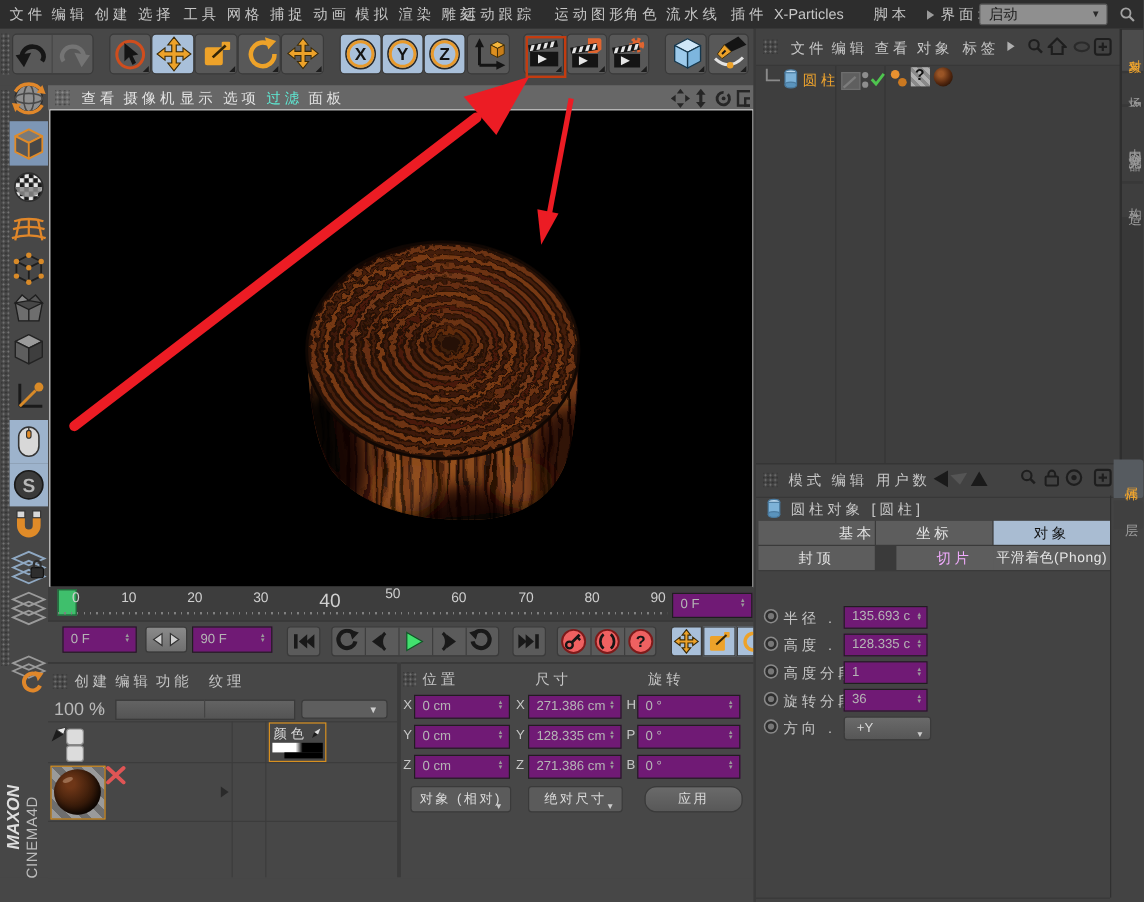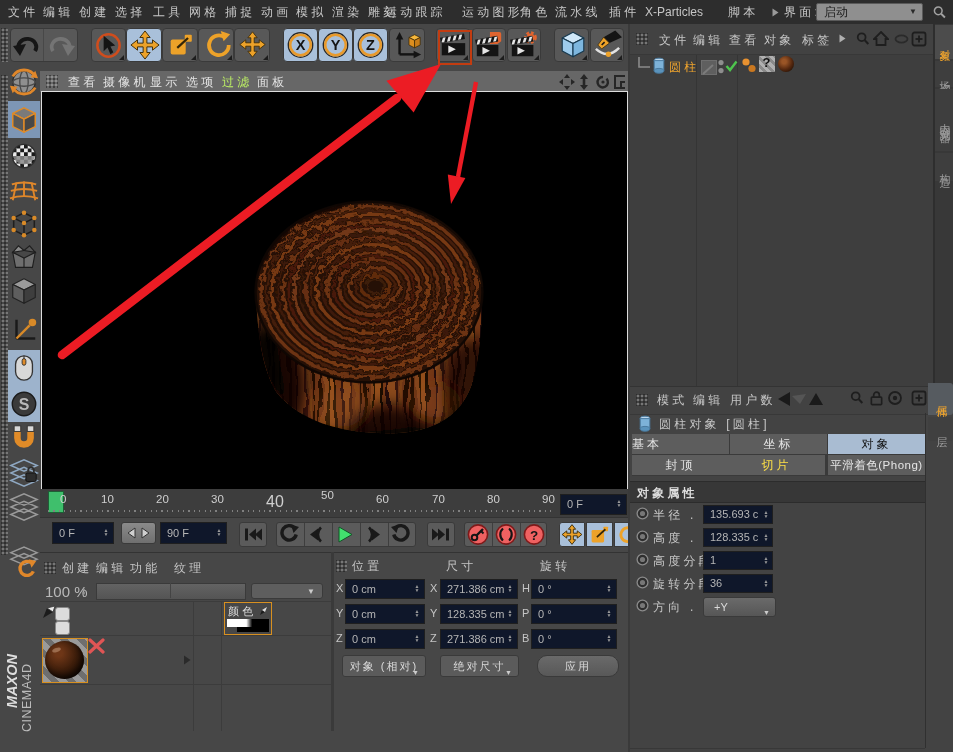--- a/index.html
+++ b/index.html
@@ -1,21 +1,21 @@
 <!DOCTYPE html>
 <html><head><meta charset="utf-8"><style>
 html,body{margin:0;padding:0}
 body{width:953px;height:752px;overflow:hidden;background:#474747;font-family:"Liberation Sans",sans-serif;-webkit-font-smoothing:antialiased}
 .ab{position:absolute}
 #stage{position:relative;width:953px;height:752px;background:#474747}
 .mi{position:absolute;top:0;height:24px;line-height:24px;color:#c6c6c6;font-size:12px;white-space:nowrap;letter-spacing:3.2px}
 .dots{background-image:radial-gradient(#777 27%,rgba(0,0,0,0) 30%),radial-gradient(#2e2e2e 27%,rgba(0,0,0,0) 30%);background-size:4px 4px;background-position:0 0,2px 2px}
 .btn{position:absolute;background:#585858;border:1px solid #3a3a3a;border-radius:4px;box-sizing:border-box}
 .btn.sel{background:#a9c0da}
-.inp{position:absolute;background:#0f172a;border:1px solid #1f1f1f;border-radius:0;box-sizing:border-box;color:#b5b5b5;font-size:11px;line-height:17px;padding-left:6px;white-space:nowrap;overflow:hidden}
+.inp{position:absolute;background:#701a75;border:1px solid #1f1f1f;border-radius:0;box-sizing:border-box;color:#b5b5b5;font-size:11px;line-height:17px;padding-left:6px;white-space:nowrap;overflow:hidden}
 .spin{position:absolute;width:8px;color:#9a9a9a;font-size:5px;line-height:4px;text-align:center}
 .gbtn{position:absolute;background:#5b5b5b;border:1px solid #3a3a3a;border-radius:3px;box-sizing:border-box;color:#dadada;font-size:11px;text-align:center;letter-spacing:2px}
 .lbl{position:absolute;color:#c6c6c6;font-size:12px;white-space:nowrap;letter-spacing:3.2px}
 .corner{position:absolute;right:1px;bottom:1px;width:0;height:0;border-left:5px solid rgba(0,0,0,0);border-bottom:5px solid #1d1d1d}
 </style></head><body>
 <div id="stage">
 
 <div class="ab" id="menubar" style="left:0;top:0;width:953px;height:24px;background:#2d2d2d">
 <span class="mi" style="left:8px">文件</span>
       <span class="mi" style="left:43px">编辑</span>
@@ -200,21 +200,21 @@
 
 <div class="ab" id="leftcol" style="left:0;top:71px;width:40px;height:660px;background:#474747"></div>
 <div class="ab dots" style="left:1px;top:75px;width:7px;height:480px"></div>
 
 <div class="ab" id="vpmenu" style="left:40px;top:71px;width:588px;height:21px;background:#676767">
 <div class="ab dots" style="left:6px;top:4px;width:12px;height:13px;background-image:radial-gradient(#8e8e8e 27%,rgba(0,0,0,0) 30%),radial-gradient(#3e3e3e 27%,rgba(0,0,0,0) 30%)"></div>
 <span class="lbl" style="left:28px;top:3px;color:#e2e2e2">查看</span>
       <span class="lbl" style="left:63px;top:3px;color:#e2e2e2">摄像机</span>
       <span class="lbl" style="left:110px;top:3px;color:#e2e2e2">显示</span>
       <span class="lbl" style="left:146px;top:3px;color:#e2e2e2">选项</span>
-      <span class="lbl" style="left:182px;top:3px;color:#bef264">过滤</span>
+      <span class="lbl" style="left:182px;top:3px;color:#5eead4">过滤</span>
       <span class="lbl" style="left:217px;top:3px;color:#e2e2e2">面板</span>
 <svg class="ab" style="left:519px;top:3px" width="66" height="16" viewBox="0 0 66 16">
         <g fill="#262626">
           <polygon points="8,0 11,4 5,4"></polygon>
           <polygon points="8,16 11,12 5,12"></polygon>
           <polygon points="0,8 4,5 4,11"></polygon>
           <polygon points="16,8 12,5 12,11"></polygon>
           <polygon points="25,0 29,5 21,5"></polygon>
           <polygon points="25,16 29,11 21,11"></polygon>
           <rect x="23.7" y="3" width="2.6" height="10"></rect>
@@ -694,30 +694,27 @@
       </svg>
 
 <svg class="ab" style="left:10px;top:391px" width="14" height="18" viewBox="0 0 14 18">
         <ellipse cx="7" cy="3.6" rx="4.8" ry="2.4" fill="#bcd8ee" stroke="#4a7ba0" stroke-width="1"></ellipse>
         <rect x="2.2" y="3.6" width="9.6" height="10" fill="#7db2d8" stroke="#4a7ba0" stroke-width="1"></rect>
         <ellipse cx="7" cy="13.8" rx="4.8" ry="2.4" fill="#5a93bc" stroke="#4a7ba0" stroke-width="1"></ellipse>
       </svg>
 <span class="lbl" style="left:31px;top:392px">圆柱对象 [圆柱]</span>
 
 <div class="ab" style="left:4px;top:410px;width:293px;height:42px;background:#3a3a3a"></div>
-<div class="ab" style="left:4px;top:410px;width:97px;height:20px;background:#5d5d5d;color:#e5e5e5;font-size:12px;text-align:left;line-height:20px;letter-spacing:3px">基本</div>
+<div class="ab" style="left:4px;top:410px;width:97px;height:20px;background:#5d5d5d;color:#e5e5e5;font-size:12px;text-align:right;line-height:20px;letter-spacing:3px">基本</div>
 <div class="ab" style="left:102px;top:410px;width:97px;height:20px;background:#5d5d5d;color:#e5e5e5;font-size:12px;text-align:center;line-height:20px;letter-spacing:3px">坐标</div>
 <div class="ab" style="left:200px;top:410px;width:97px;height:20px;background:#a9bcd2;color:#111;font-size:12px;text-align:center;line-height:20px;letter-spacing:3px">对象</div>
 <div class="ab" style="left:4px;top:431px;width:97px;height:20px;background:#5d5d5d;color:#e5e5e5;font-size:12px;text-align:center;line-height:20px;letter-spacing:3px">封顶</div>
-<div class="ab" style="left:100px;top:431px;width:97px;height:20px;background:#5d5d5d;color:#fde047;font-size:12px;text-align:center;line-height:20px;letter-spacing:3px">切片</div>
+<div class="ab" style="left:119px;top:431px;width:97px;height:20px;background:#5d5d5d;color:#f0abfc;font-size:12px;text-align:center;line-height:20px;letter-spacing:3px">切片</div>
 <div class="ab" style="left:200px;top:431px;width:97px;height:20px;background:#5d5d5d;color:#e5e5e5;font-size:11.5px;text-align:center;line-height:20px;letter-spacing:0.5px">平滑着色(Phong)</div>
 
-<div class="ab" style="left:2px;top:457px;width:295px;height:22px;background:#373737;border-top:1px solid #2c2c2c;border-bottom:1px solid #2c2c2c;box-sizing:border-box">
-        <span class="lbl" style="left:7px;top:3px;font-weight:bold;color:#dedede">对象属性</span>
-      </div>
 
 <svg class="ab" style="left:8px;top:483px" width="13" height="13" viewBox="0 0 13 13">
         <circle cx="6.5" cy="6.5" r="5.4" fill="#2e2e2e" stroke="#8a8a8a" stroke-width="1.3"></circle>
         <circle cx="6.5" cy="6.5" r="2.6" fill="#777"></circle>
       </svg>
 <span class="lbl" style="left:25px;top:483px">半径 . . .</span>
 <div class="ab inp" style="left:75px;top:481px;width:70px;height:19px;line-height:17px">135.693 c<span class="spin" style="right:2px;top:4px">▲<br>▼</span></div>
 <svg class="ab" style="left:8px;top:506px" width="13" height="13" viewBox="0 0 13 13">
         <circle cx="6.5" cy="6.5" r="5.4" fill="#2e2e2e" stroke="#8a8a8a" stroke-width="1.3"></circle>
         <circle cx="6.5" cy="6.5" r="2.6" fill="#777"></circle>

